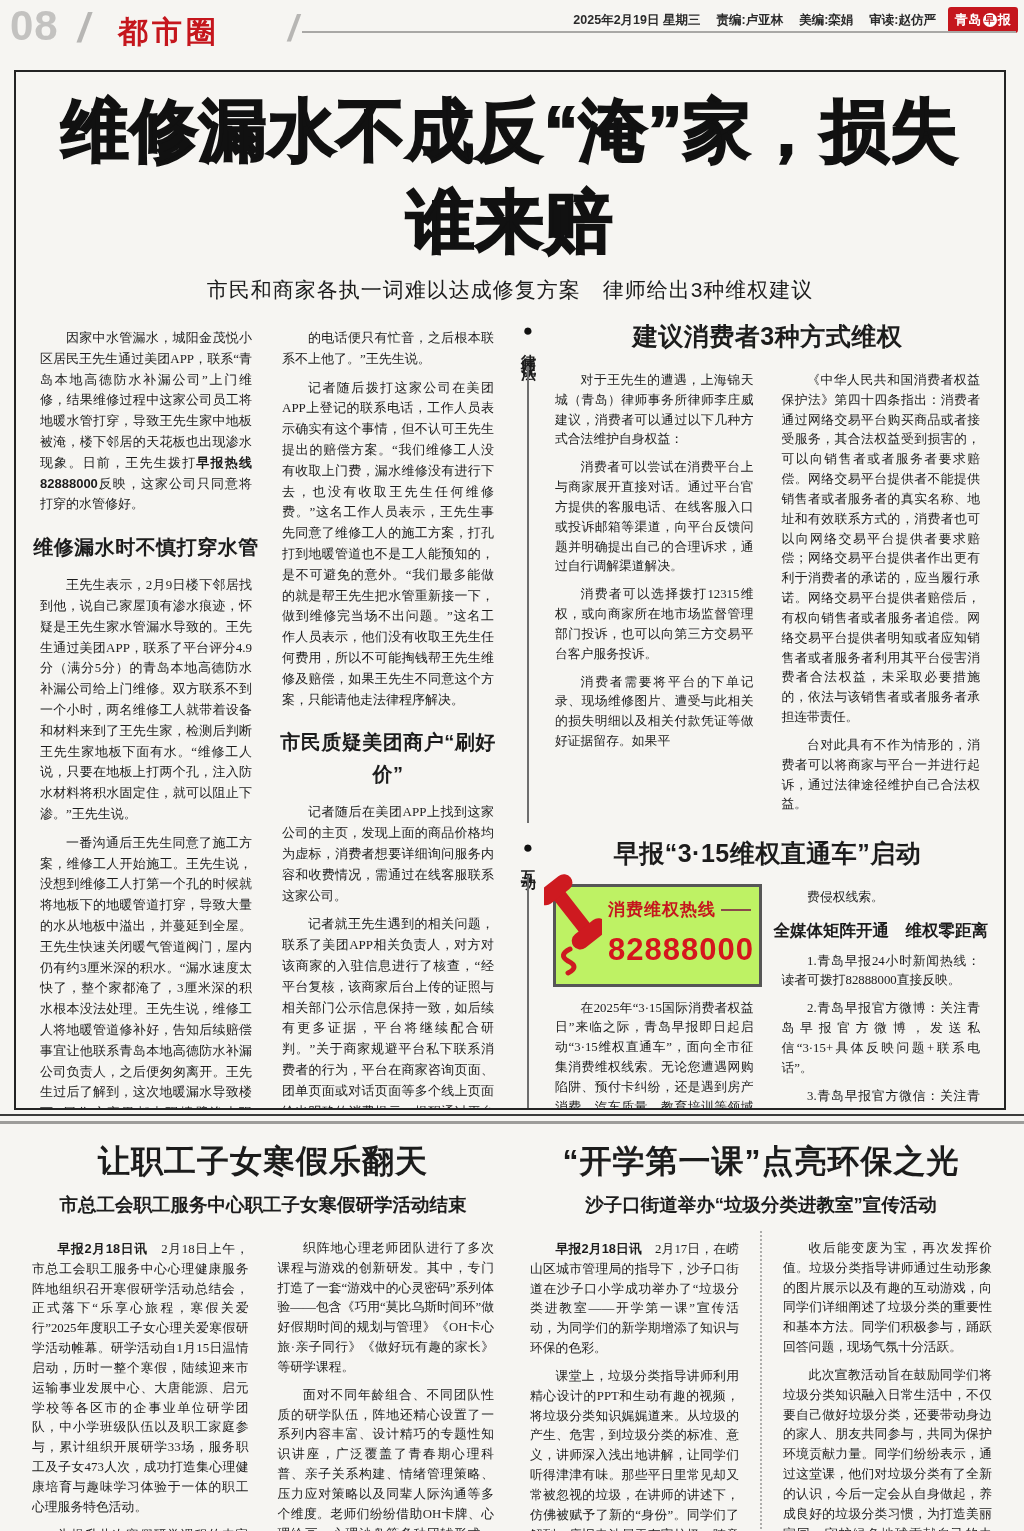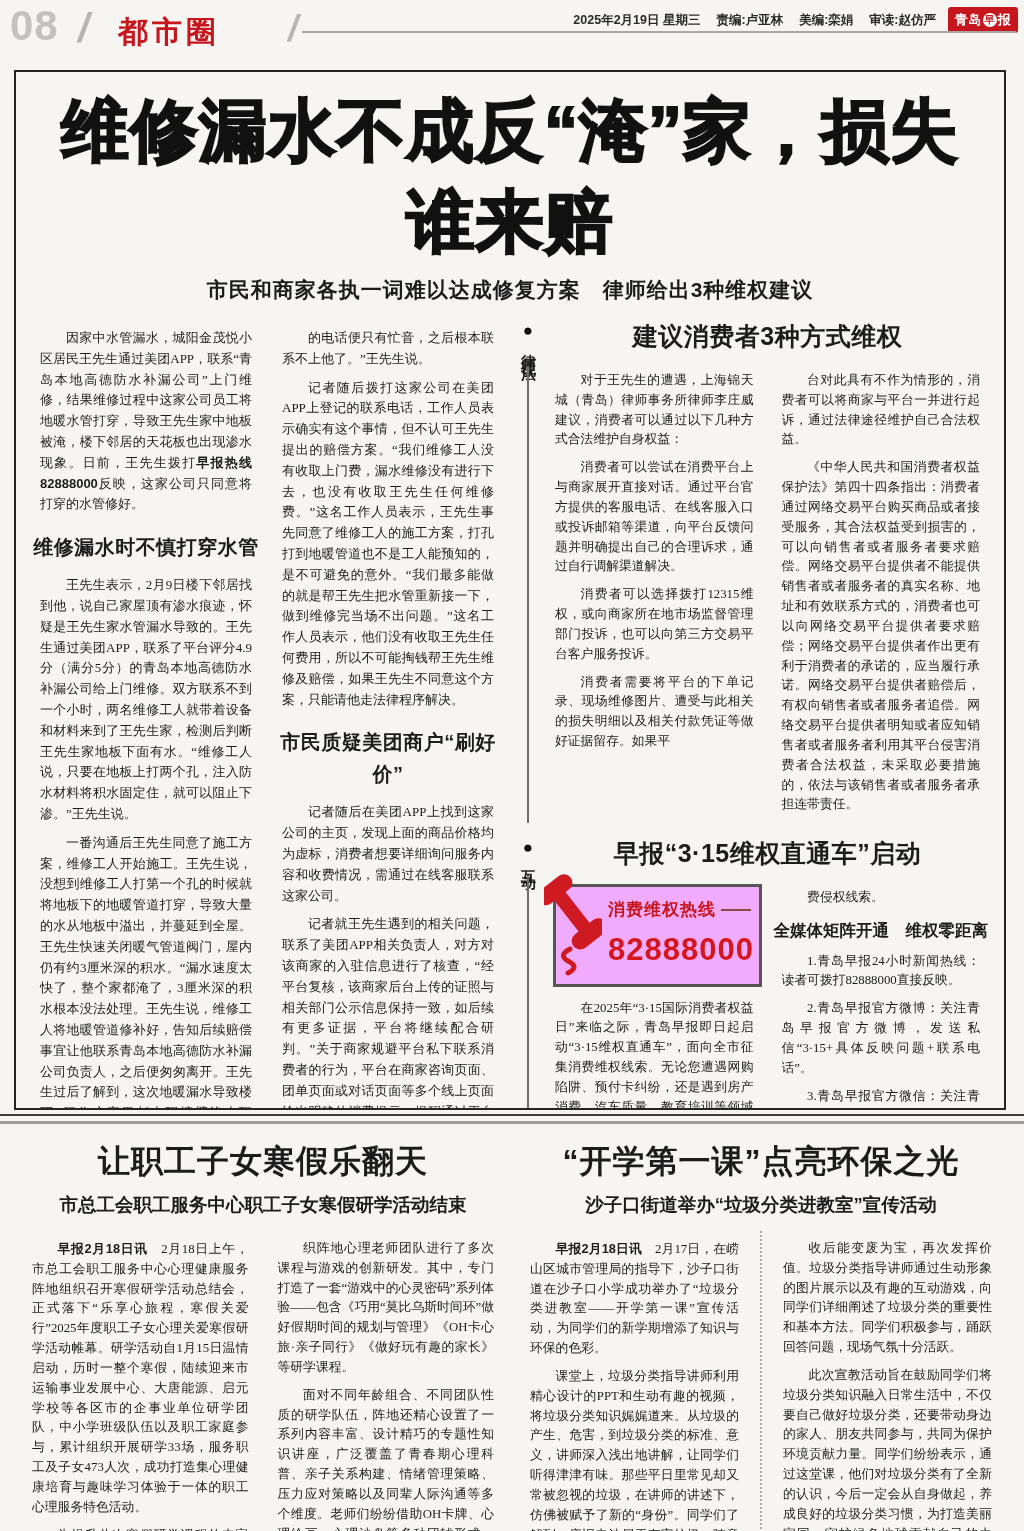--- a/index.html
+++ b/index.html
@@ -21,21 +21,21 @@
             color:#fff;font-family:"Liberation Sans",sans-serif;font-weight:900;font-size:13px;
             display:flex;align-items:center;justify-content:center;letter-spacing:0.5px;}
   .brand-circ{display:inline-flex;align-items:center;justify-content:center;width:14px;height:14px;margin:0 1px;
             background:#fff;color:#c5161d;border-radius:50%;font-size:10px;font-weight:900;}
   .masthead-rule{position:absolute;left:302px;top:31px;width:714px;height:2px;background:#a9a8a6;}
   
   .main-box{position:absolute;left:14px;top:70px;width:992px;height:1040px;border:2px solid #242424;
             box-sizing:border-box;padding:10px 16px;overflow:hidden;}
   .headline{text-align:center;font-family:"Liberation Sans",sans-serif;font-weight:900;font-size:68px;
             letter-spacing:1px;margin:4px 0 8px;color:#111;-webkit-text-stroke:2px #111;}
-  .subheadline{text-align:center;font-family:"Liberation Sans",sans-serif;font-weight:bold;font-size:21px;
+  .subheadline{text-align:center;font-family:"Liberation Sans",sans-serif;font-weight:normal;font-size:21px;
             margin:0 0 16px;letter-spacing:1px;}
   .body-grid{display:flex;gap:14px;}
   .story-cols{width:470px;display:flex;gap:14px;}
   .s-col{flex:1;font-size:13px;line-height:1.6;text-align:justify;}
   .s-col p,.t-col p,.b-col p{margin:8px;text-indent:2em;}
   .story-head{font-family:"Liberation Sans",sans-serif;font-weight:900;font-size:20px;text-align:center;
             margin:16px 0 12px;letter-spacing:0.5px;text-indent:0;}
   .bold-inline{font-family:"Liberation Sans",sans-serif;font-weight:bold;}
   
   .right-region{flex:1;display:flex;flex-direction:column;}
@@ -48,21 +48,21 @@
   .v-rule{width:2px;flex:1;background:#6e6e6e;margin-top:8px;}
   .section-content{flex:1;padding-left:7px;min-width:0;}
   .section-title{text-align:center;font-family:"Liberation Sans",sans-serif;font-weight:900;font-size:25px;
           margin:0 0 10px;letter-spacing:0.5px;}
   .two-cols{display:flex;gap:12px;}
   .t-col{flex:1;font-size:12.8px;line-height:1.55;text-align:justify;min-width:0;}
   .mini-head{font-family:"Liberation Sans",sans-serif;font-weight:900;font-size:16.5px;text-align:center;
           margin:10px 0 8px;text-indent:0;}
   .lawyer-section{margin-bottom:14px;}
   
-  .hotline-box{position:relative;border:3px solid #565656;background:#f0abfc;margin:4px 0 12px 6px;
+  .hotline-box{position:relative;border:3px solid #565656;background:#bef264;margin:4px 0 12px 6px;
           padding:10px 8px 10px 52px;}
   .hotline-row{display:flex;align-items:center;}
   .hotline-label{color:#c5161d;font-weight:900;font-size:17px;letter-spacing:1px;white-space:nowrap;}
   .hotline-rule{flex:1;height:2px;background:#8a4a4a;margin-left:5px;}
   .hotline-number{color:#d5161d;font-family:"Liberation Sans",sans-serif;font-weight:900;font-size:31px;
           letter-spacing:1px;margin-top:2px;}
   .phone-icon{position:absolute;left:-12px;top:-14px;}
   
   .reminder{font-style:italic;}
   .reminder-label{font-weight:bold;font-family:"Liberation Sans",sans-serif;font-style:normal;}
@@ -141,22 +141,22 @@
           <div class="section-content">
             <div class="section-title">建议消费者3种方式维权</div>
             <div class="two-cols">
               <div class="t-col">
                 <p>对于王先生的遭遇，上海锦天城（青岛）律师事务所律师李庄威建议，消费者可以通过以下几种方式合法维护自身权益：</p>
                 <p>消费者可以尝试在消费平台上与商家展开直接对话。通过平台官方提供的客服电话、在线客服入口或投诉邮箱等渠道，向平台反馈问题并明确提出自己的合理诉求，通过自行调解渠道解决。</p>
                 <p>消费者可以选择拨打12315维权，或向商家所在地市场监督管理部门投诉，也可以向第三方交易平台客户服务投诉。</p>
                 <p>消费者需要将平台的下单记录、现场维修图片、遭受与此相关的损失明细以及相关付款凭证等做好证据留存。如果平</p>
               </div>
               <div class="t-col">
+                <p>《中华人民共和国消费者权益保护法》第四十四条指出：消费者通过网络交易平台购买商品或者接受服务，其合法权益受到损害的，可以向销售者或者服务者要求赔偿。网络交易平台提供者不能提供销售者或者服务者的真实名称、地址和有效联系方式的，消费者也可以向网络交易平台提供者要求赔偿；网络交易平台提供者作出更有利于消费者的承诺的，应当履行承诺。网络交易平台提供者赔偿后，有权向销售者或者服务者追偿。网络交易平台提供者明知或者应知销售者或者服务者利用其平台侵害消费者合法权益，未采取必要措施的，依法与该销售者或者服务者承担连带责任。</p>
                 <p>台对此具有不作为情形的，消费者可以将商家与平台一并进行起诉，通过法律途径维护自己合法权益。</p>
-                <p>《中华人民共和国消费者权益保护法》第四十四条指出：消费者通过网络交易平台购买商品或者接受服务，其合法权益受到损害的，可以向销售者或者服务者要求赔偿。网络交易平台提供者不能提供销售者或者服务者的真实名称、地址和有效联系方式的，消费者也可以向网络交易平台提供者要求赔偿；网络交易平台提供者作出更有利于消费者的承诺的，应当履行承诺。网络交易平台提供者赔偿后，有权向销售者或者服务者追偿。网络交易平台提供者明知或者应知销售者或者服务者利用其平台侵害消费者合法权益，未采取必要措施的，依法与该销售者或者服务者承担连带责任。</p>
               </div>
             </div>
           </div>
         </div>
 
         <div class="labeled-section">
           <div class="v-label">
             <span class="bullet"></span>
             <span class="v-text">互动</span>
             <div class="v-rule"></div>

